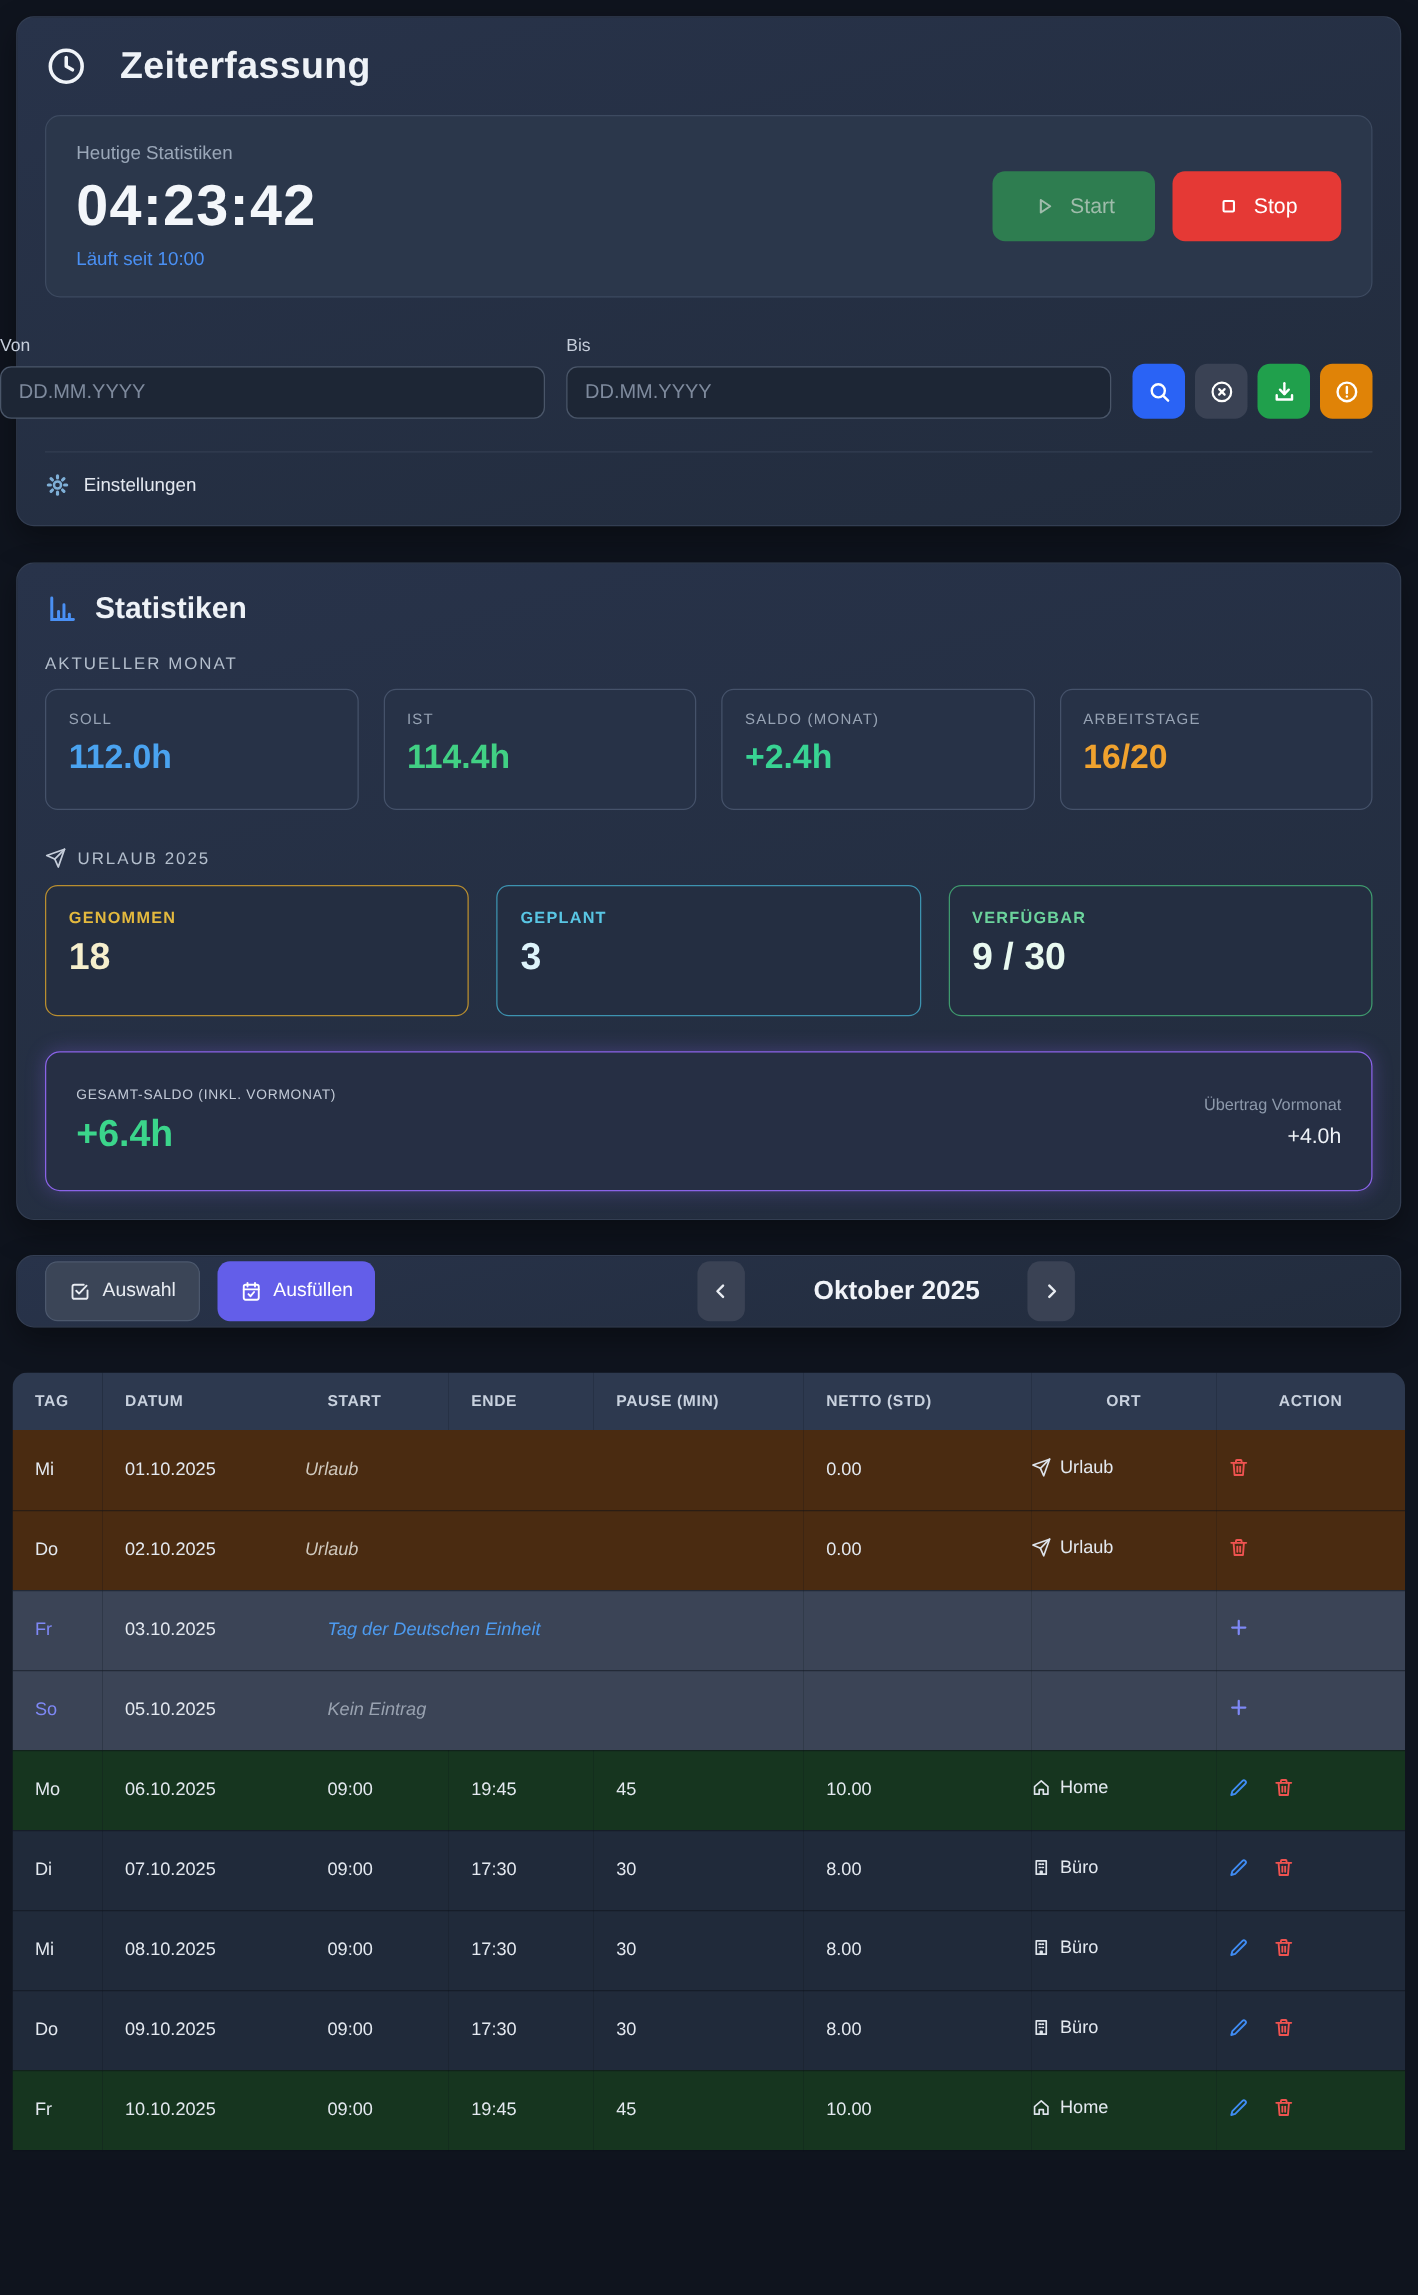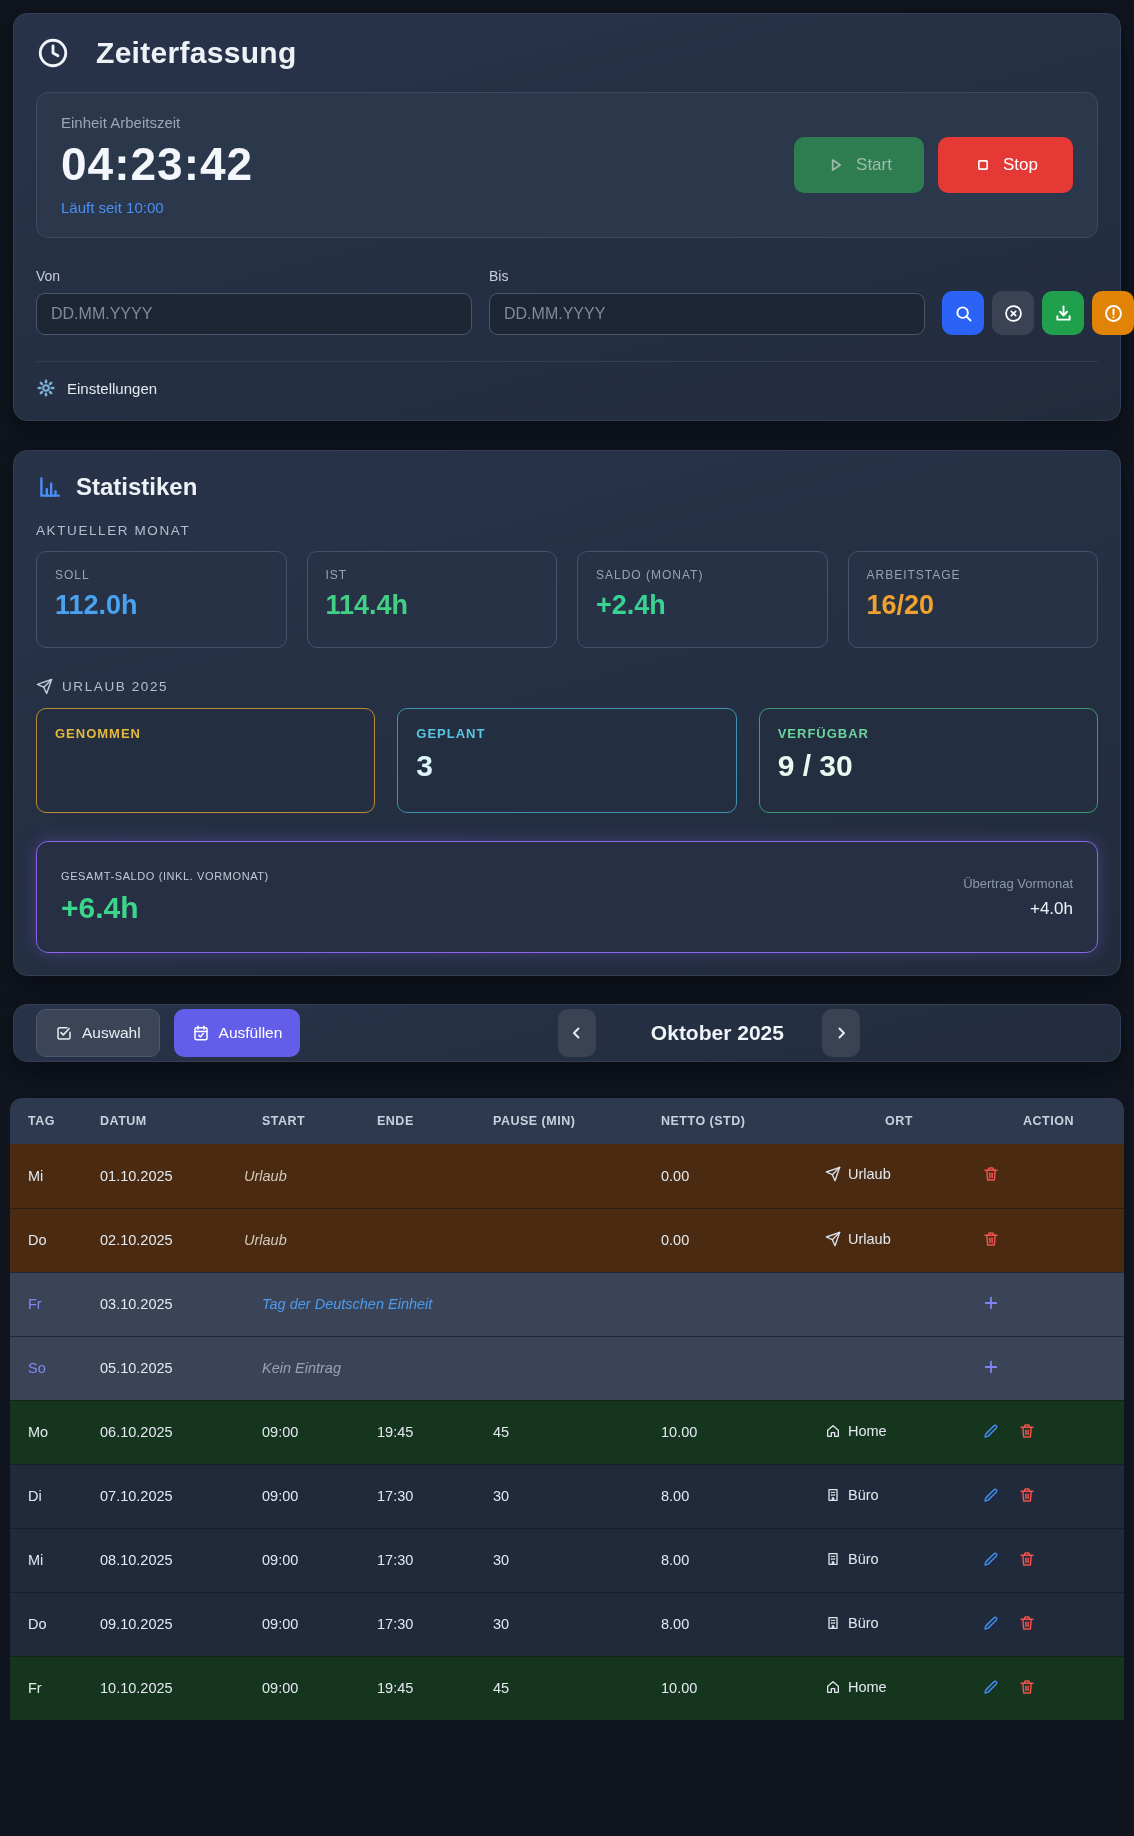--- a/index.html
+++ b/index.html
@@ -37,21 +37,21 @@
   .muted { color:#9aa7b8; font-size:15px; }
   .time-value { font-size:46px; font-weight:bold; color:#f3f6fa; letter-spacing:1px; margin:6px 0 8px; }
   .running { color:#4a90f4; font-size:15px; }
   .timer-actions { display:flex; gap:14px; }
   .btn { display:inline-flex; align-items:center; justify-content:center; gap:10px;
          border:none; border-radius:10px; cursor:pointer; font-family:inherit; }
   .btn svg { width:20px; height:20px; }
   .btn-start { width:130px; height:56px; background:#2e7d50; color:#9fbcab; font-size:17px; }
   .btn-stop  { width:135px; height:56px; background:#e53935; color:#ffffff; font-size:17px; }
 
-  .filter-row { margin-top:30px; display:flex; align-items:flex-end; gap:17px; }
+  .filter-row { margin-top:30px; display:flex; align-items:flex-end; gap:17px;justify-content:flex-end; }
   .field { display:flex; flex-direction:column; gap:9px; }
   .field label { font-size:14px; color:#c6cedb; }
   .field input {
     width:436px; height:42px; background:#1d2635; border:1.5px solid #4a5669;
     border-radius:9px; color:#dfe5ee; font-size:16px; padding:0 14px; font-family:inherit;
   }
   .field input::placeholder { color:#7e8a9d; }
   .icon-btn-row { display:flex; gap:8px; margin-left:auto; }
   .sq-btn { width:42px; height:44px; border:none; border-radius:10px; cursor:pointer;
             display:inline-flex; align-items:center; justify-content:center; color:#fff; }
@@ -234,21 +234,21 @@
 <section class="card" id="timer-card">
   <div class="title-row">
     <svg class="big-icon">
         <use href="#i-clock"></use>
       </svg>
     <h1>Zeiterfassung</h1>
   </div>
 
   <div class="timer-panel">
     <div>
-      <div class="muted">Einheit Arbeitszeit</div>
+      <div class="muted">Heutige Statistiken</div>
       <div class="time-value">04:23:42</div>
       <div class="running">Läuft seit 10:00</div>
     </div>
     <div class="timer-actions">
       <button class="btn btn-start">
         <svg>
             <use href="#i-play"></use>
           </svg>
         <span>Start</span>
       </button>
@@ -333,20 +333,21 @@
 
   <div class="section-label" style="margin-top:30px;">
     <svg>
         <use href="#i-plane"></use>
       </svg>
     <span>URLAUB 2025</span>
   </div>
   <div class="grid3">
     <div class="vac-box vac-taken">
       <div class="lbl">GENOMMEN</div>
+      <div class="val">18</div>
     </div>
     <div class="vac-box vac-plan">
       <div class="lbl">GEPLANT</div>
       <div class="val">3</div>
     </div>
     <div class="vac-box vac-avail">
       <div class="lbl">VERFÜGBAR</div>
       <div class="val">9 / 30</div>
     </div>
   </div>

